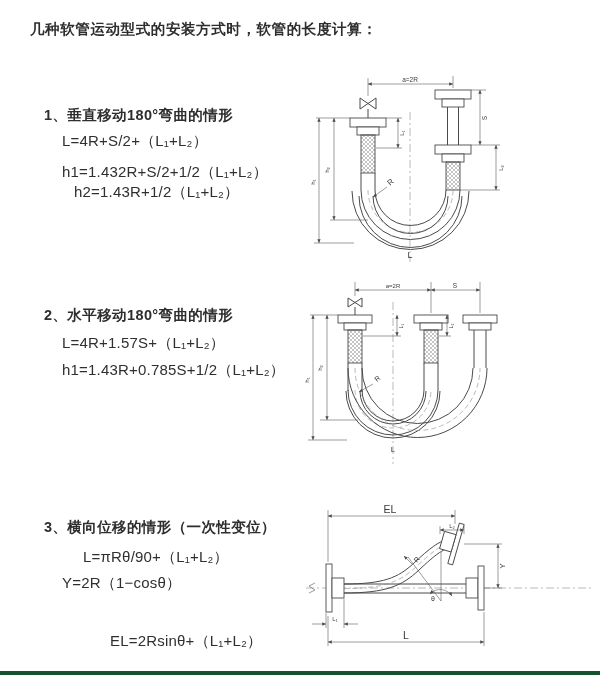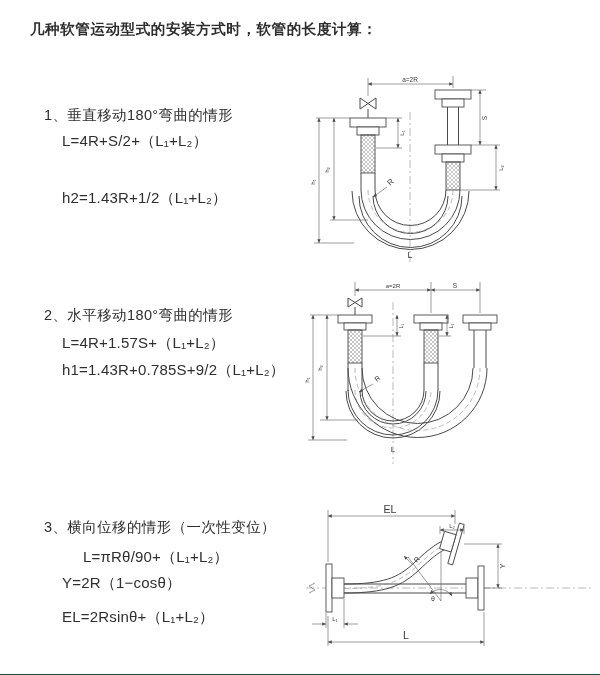--- a/index.html
+++ b/index.html
@@ -2,51 +2,52 @@
 <html><head>
 <meta charset="utf-8">
 <style>
   html,body{margin:0;padding:0;}
   body{
     width:600px;height:675px;position:relative;
     background:#fefefe;
     font-family:"Liberation Sans","DejaVu Sans",sans-serif;
     color:#333;overflow:hidden;
   }
-  .page{position:absolute;inset:0;background:#fff;border-bottom:1px solid #14532d;}
+  .page{position:absolute;inset:0;background:#fff;border-bottom:4px solid #14532d;}
   .title{position:absolute;left:30px;top:20px;font-size:14.5px;font-weight:600;letter-spacing:0.6px;color:#2e2e2e;}
-  .sec-heading{position:absolute;left:44px;font-size:14.5px;font-weight:400;letter-spacing:0.4px;color:#2e2e2e;}
+  .sec-heading{position:absolute;left:44px;font-size:14.5px;font-weight:700;letter-spacing:0.4px;color:#2e2e2e;}
   .formula{position:absolute;left:62px;font-size:15px;font-weight:500;color:#2f2f2f;letter-spacing:0.2px;}
   .diagram{position:absolute;}
   svg text{fill:#3c3c3c;font-family:"Liberation Sans","DejaVu Sans",sans-serif;}
   .ln{stroke:#4a4a4a;stroke-width:1;fill:none;}
   .thin{stroke:#5a5a5a;stroke-width:0.6;fill:none;}
   .dash{stroke:#8a8a8a;stroke-width:0.6;fill:none;stroke-dasharray:8 3 2 3;}
   .dashc{stroke:#8a8a8a;stroke-width:0.6;fill:none;stroke-dasharray:5 3;}
   .fitting{stroke:#4a4a4a;stroke-width:0.9;fill:#fff;}
 </style>
 </head>
 <body>
 
 <div class="page">
 
   <div class="title">几种软管运动型式的安装方式时，软管的长度计算：</div>
 
   <div class="sec-heading" style="top:106px;">1、垂直移动180°弯曲的情形</div>
   <div class="formula" style="top:132px;">L=4R+S/2+（L₁+L₂）</div>
-  <div class="formula" style="top:189px;">h2=1.43R+1/2（L₁+L₂）</div>
+  <div class="formula" style="top:163px;">h1=1.432R+S/2+1/2（L₁+L₂）</div>
+  <div class="formula" style="top:183px;margin-left:12px;">h2=1.43R+1/2（L₁+L₂）</div>
 
   <div class="sec-heading" style="top:306px;">2、水平移动180°弯曲的情形</div>
   <div class="formula" style="top:334px;">L=4R+1.57S+（L₁+L₂）</div>
-  <div class="formula" style="top:361px;">h1=1.43R+0.785S+9/2（L₁+L₂）</div>
+  <div class="formula" style="top:361px;">h1=1.43R+0.785S+1/2（L₁+L₂）</div>
 
   <div class="sec-heading" style="top:518px;">3、横向位移的情形（一次性变位）</div>
   <div class="formula" style="top:548px;margin-left:21px;">L=πRθ/90+（L₁+L₂）</div>
   <div class="formula" style="top:574px;">Y=2R（1−cosθ）</div>
-  <div class="formula" style="top:608px;">EL=2Rsinθ+（L₁+L₂）</div>
+  <div class="formula" style="top:632px;margin-left:48px;">EL=2Rsinθ+（L₁+L₂）</div>
 
   <div class="diagram" style="left:310px;top:70px;width:285px;height:195px;">
     <svg viewBox="0 0 285 195" width="285" height="195">
       <defs>
         <marker id="ar1" viewBox="0 0 10 10" refX="9" refY="5" markerWidth="7" markerHeight="7" orient="auto-start-reverse">
           <path d="M0,1 L9,5 L0,9 z" fill="#4a4a4a"></path>
         </marker>
         <pattern id="h1p" width="4" height="4" patternUnits="userSpaceOnUse">
           <path d="M0,4 L4,0 M0,0 L4,4" stroke="#8a8a8a" stroke-width="0.5"></path>
         </pattern>

